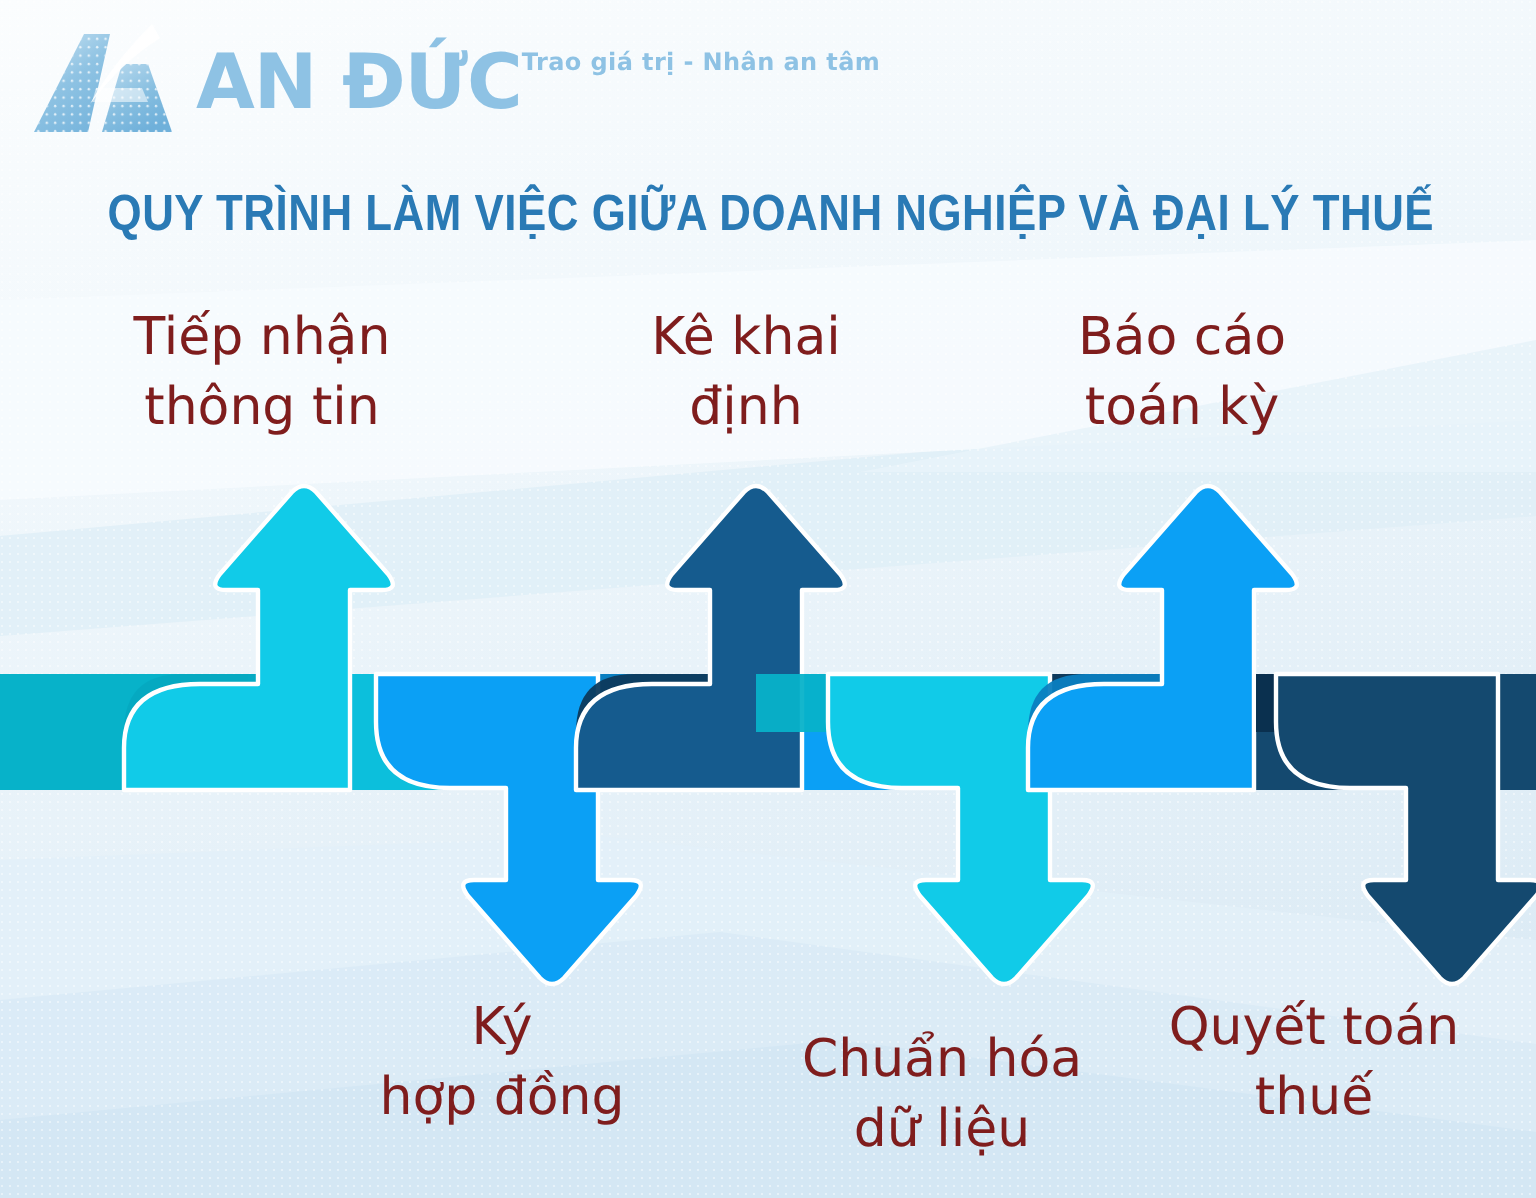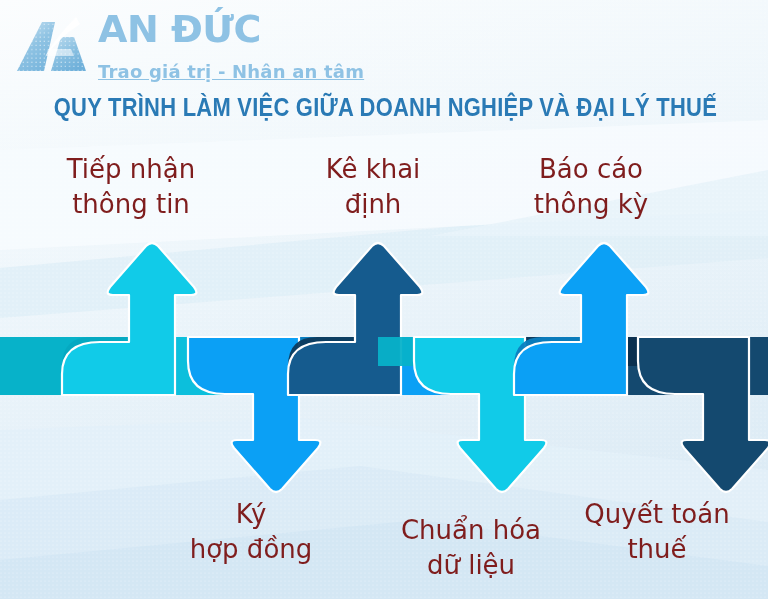--- a/index.html
+++ b/index.html
@@ -19,31 +19,30 @@
   #flow{position:absolute;inset:0;z-index:1;}
   .layer-text{position:absolute;inset:0;z-index:3;}
 
   
   .logo-wrap{
     position:absolute;left:14px;top:10px;
     display:flex;align-items:center;gap:6px;
     z-index:4;
   }
   .logo-mark{width:78px;height:62px;display:block;}
-  .logo-text{display:flex;flex-direction:column;line-height:1;}
+  .logo-text{display:flex;flex-direction:row;line-height:1;}
   .logo-name{
     font-size:38px;font-weight:bold;letter-spacing:-0.5px;
     color:#8ec2e4;
     font-family:"DejaVu Sans", sans-serif;
   }
   .logo-tag{
-    font-size:18px;font-weight:bold;color:#8ec2e4;
-    letter-spacing:0.2px;margin-top:15px;
+    font-size:12px;font-weight:bold;color:#8ec2e4;
+    letter-spacing:0.2px;margin-top:3px;
     font-family:"DejaVu Sans", sans-serif;
-    text-decoration:underline;
   }
 
   
   .title{
     position:absolute;left:0;right:0;top:93px;
     text-align:center;
     font-family:"Liberation Sans Narrow","Liberation Sans", sans-serif;
     font-weight:bold;
     font-size:25.5px;
     letter-spacing:0.3px;
@@ -304,21 +303,21 @@
   </div>
 
   <div class="title">QUY TRÌNH LÀM VIỆC GIỮA DOANH NGHIỆP VÀ ĐẠI LÝ THUẾ</div>
 
   <div class="layer-text">
     <div class="lbl top lbl-1">Tiếp nhận
 thông tin</div>
     <div class="lbl top lbl-2">Kê khai
 định</div>
     <div class="lbl top lbl-3">Báo cáo
-thông kỳ</div>
+toán kỳ</div>
     <div class="lbl bot lbl-4">Ký
 hợp đồng</div>
     <div class="lbl bot lbl-5">Chuẩn hóa
 dữ liệu</div>
     <div class="lbl bot lbl-6">Quyết toán
 thuế</div>
   </div>
 
 </div>
 

